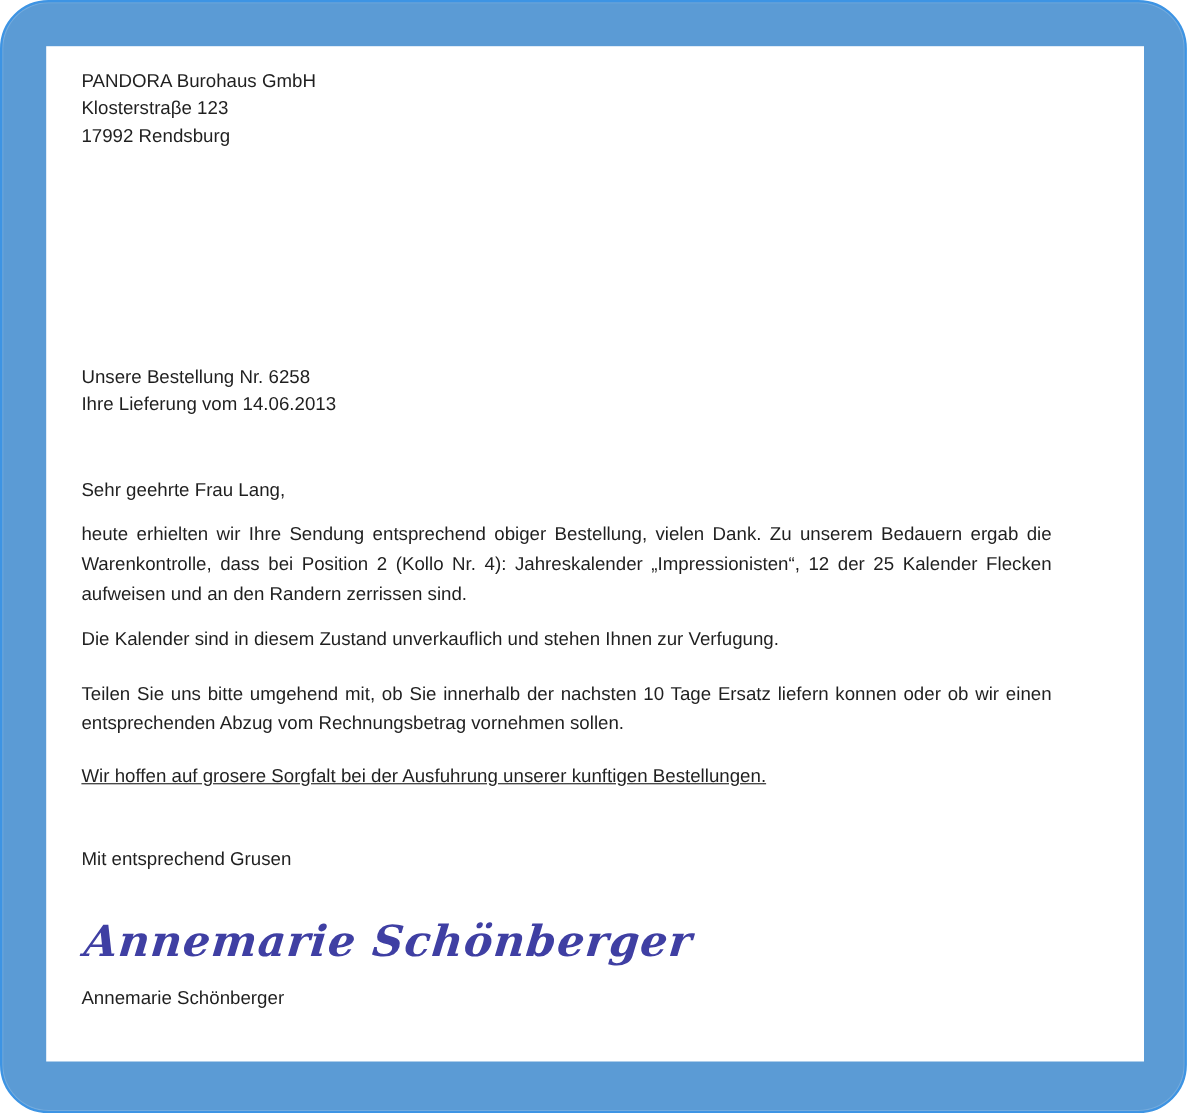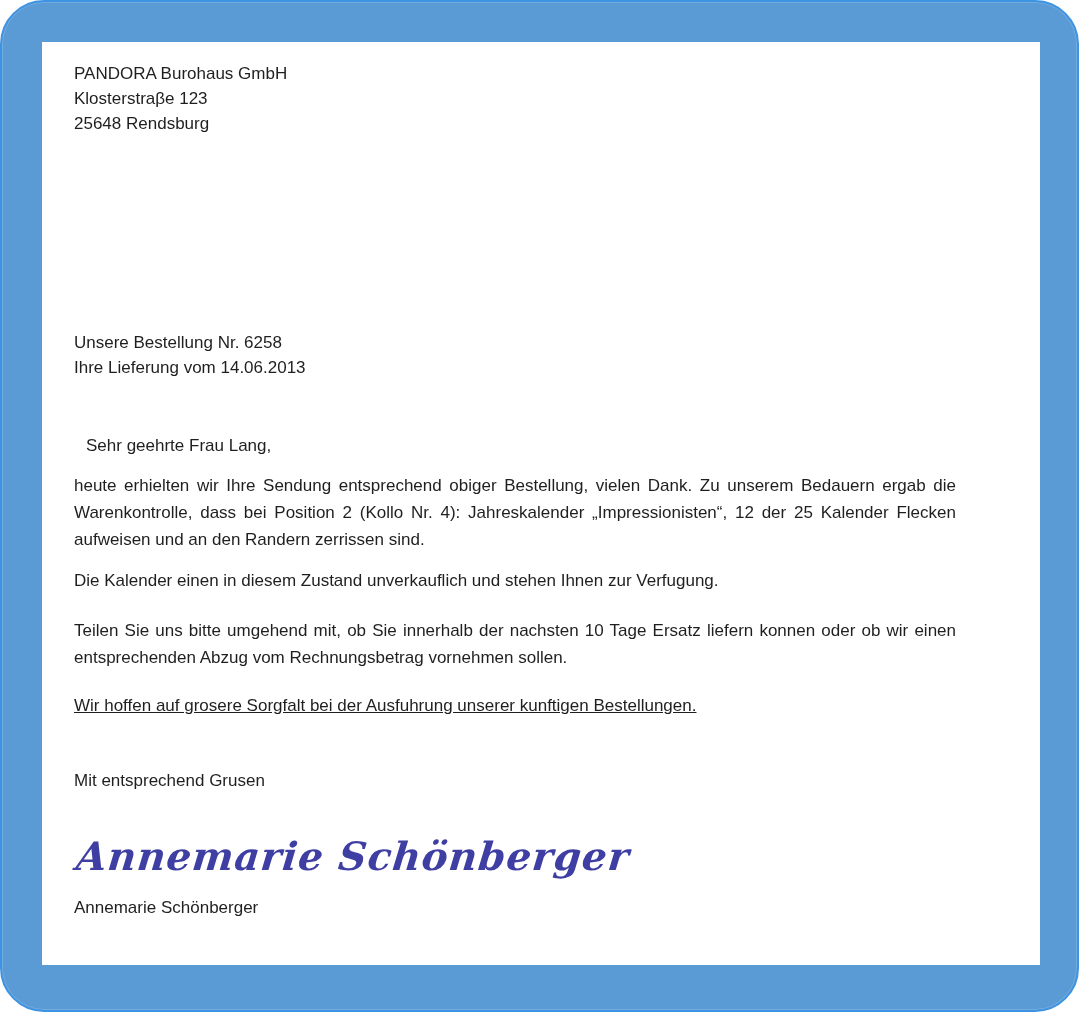--- a/index.html
+++ b/index.html
@@ -30,21 +30,21 @@
     left: 32px; right: 84px;
     color: #1f1f1f;
     font-size: 17px;
     line-height: 25px;
   }
   .addr-line { display: block; }
   .sender-block    { top: 19px; }
   .recipient-block { top: 116px; }
   .date-line       { top: 213px; text-align: right; }
   .subject-block   { top: 288px; font-weight: 400; }
-  .salutation      { top: 390px; line-height: 27px; margin-left: 12px; }
+  .salutation      { top: 390px; line-height: 27px; }
   .para { line-height: 27px; }
   .para.justified { text-align: justify; }
   .para-1 { top: 430px; }
   .para-2 { top: 525px; }
   .para-3 { top: 575px; }
   .para-4 { top: 650px; text-decoration: underline; }
   .closing { top: 725px; line-height: 27px; }
   .signature-script {
     top: 788px;
     font-family: "DejaVu Serif", serif;
@@ -60,34 +60,34 @@
 </style>
 </head>
 <body>
 
 <div class="frame">
   <div class="page">
 
     <div class="block sender-block">
       <span class="addr-line">PANDORA Burohaus GmbH</span>
       <span class="addr-line">Klosterstraβe 123</span>
-      <span class="addr-line">25648 Rendsburg</span>
+      <span class="addr-line">17992 Rendsburg</span>
     </div>
 
 
 
     <div class="block subject-block">
       <span class="addr-line">Unsere Bestellung Nr. 6258</span>
       <span class="addr-line">Ihre Lieferung vom 14.06.2013</span>
     </div>
 
     <div class="block salutation">Sehr geehrte Frau Lang,</div>
 
     <div class="block para para-1 justified">heute erhielten wir Ihre Sendung entsprechend obiger Bestellung, vielen Dank. Zu unserem Bedauern ergab die Warenkontrolle, dass bei Position 2 (Kollo Nr. 4): Jahreskalender „Impressionisten“, 12 der 25 Kalender Flecken aufweisen und an den Randern zerrissen sind.</div>
-    <div class="block para para-2">Die Kalender einen in diesem Zustand unverkauflich und stehen Ihnen zur Verfugung.</div>
+    <div class="block para para-2">Die Kalender sind in diesem Zustand unverkauflich und stehen Ihnen zur Verfugung.</div>
     <div class="block para para-3 justified">Teilen Sie uns bitte umgehend mit, ob Sie innerhalb der nachsten 10 Tage Ersatz liefern konnen oder ob wir einen entsprechenden Abzug vom Rechnungsbetrag vornehmen sollen.</div>
     <div class="block para para-4">Wir hoffen auf grosere Sorgfalt bei der Ausfuhrung unserer kunftigen Bestellungen.</div>
 
     <div class="block closing">Mit entsprechend Grusen</div>
 
     <div class="block signature-script" style="color: rgb(63, 63, 163);">Annemarie Schönberger</div>
     <div class="block signature-typed">Annemarie Schönberger</div>
 
   </div>
 </div>

